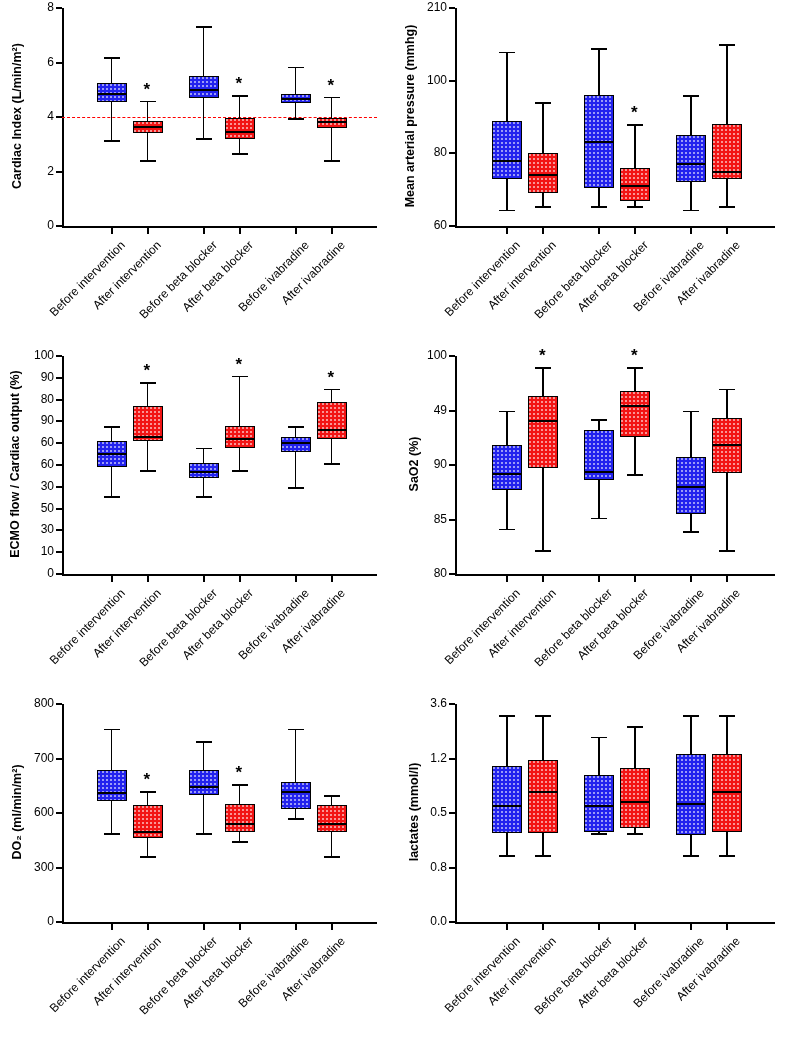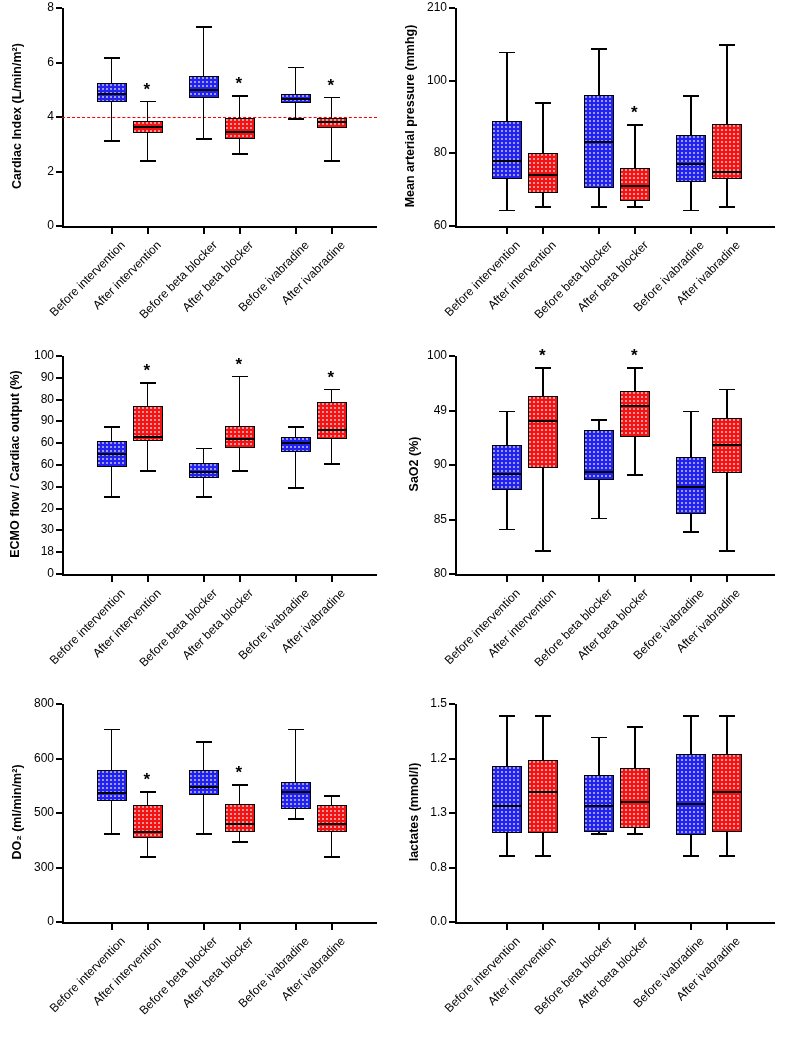--- a/index.html
+++ b/index.html
@@ -186,25 +186,25 @@
       <div class="median" style="left: 317px; top: 170.5px; width: 30px;"></div>
       <div class="tick" style="left: 331px; top: 228px; width: 2px; height: 6px;"></div>
       <div class="xlabel" style="left: 226px; top: 238px; width: 112px;">After ivabradine</div>
     </div>
   <div class="panel" id="p2">
       <div class="axis-line" style="left: 62px; top: 10px; width: 2px; height: 220px;"></div>
       <div class="axis-line" style="left: 62px; top: 228px; width: 315px; height: 2px;"></div>
       <div class="tick" style="left: 56px; top: 227px;"></div>
       <div class="ticklabel" style="left: 14px; top: 220px; width: 40px;">0</div>
       <div class="tick" style="left: 56px; top: 205.2px;"></div>
-      <div class="ticklabel" style="left: 14px; top: 198.2px; width: 40px;">18</div>
+      <div class="ticklabel" style="left: 14px; top: 198.2px; width: 40px;">10</div>
       <div class="tick" style="left: 56px; top: 183.4px;"></div>
       <div class="ticklabel" style="left: 14px; top: 176.4px; width: 40px;">30</div>
       <div class="tick" style="left: 56px; top: 161.6px;"></div>
-      <div class="ticklabel" style="left: 14px; top: 154.6px; width: 40px;">20</div>
+      <div class="ticklabel" style="left: 14px; top: 154.6px; width: 40px;">50</div>
       <div class="tick" style="left: 56px; top: 139.8px;"></div>
       <div class="ticklabel" style="left: 14px; top: 132.8px; width: 40px;">30</div>
       <div class="tick" style="left: 56px; top: 118px;"></div>
       <div class="ticklabel" style="left: 14px; top: 111px; width: 40px;">60</div>
       <div class="tick" style="left: 56px; top: 96.2px;"></div>
       <div class="ticklabel" style="left: 14px; top: 89.2px; width: 40px;">60</div>
       <div class="tick" style="left: 56px; top: 74.4px;"></div>
       <div class="ticklabel" style="left: 14px; top: 67.4px; width: 40px;">90</div>
       <div class="tick" style="left: 56px; top: 52.6px;"></div>
       <div class="ticklabel" style="left: 14px; top: 45.6px; width: 40px;">80</div>
@@ -331,23 +331,23 @@
       <div class="xlabel" style="left: 226px; top: 240px; width: 112px;">After ivabradine</div>
     </div>
   <div class="panel" id="p4">
       <div class="axis-line" style="left: 62px; top: 12px; width: 2px; height: 220px;"></div>
       <div class="axis-line" style="left: 62px; top: 230px; width: 315px; height: 2px;"></div>
       <div class="tick" style="left: 56px; top: 229px;"></div>
       <div class="ticklabel" style="left: 14px; top: 222px; width: 40px;">0</div>
       <div class="tick" style="left: 56px; top: 174.5px;"></div>
       <div class="ticklabel" style="left: 14px; top: 167.5px; width: 40px;">300</div>
       <div class="tick" style="left: 56px; top: 120px;"></div>
-      <div class="ticklabel" style="left: 14px; top: 113px; width: 40px;">500</div>
+      <div class="ticklabel" style="left: 14px; top: 113px; width: 40px;">600</div>
       <div class="tick" style="left: 56px; top: 65.5px;"></div>
-      <div class="ticklabel" style="left: 14px; top: 58.5px; width: 40px;">600</div>
+      <div class="ticklabel" style="left: 14px; top: 58.5px; width: 40px;">700</div>
       <div class="tick" style="left: 56px; top: 11px;"></div>
       <div class="ticklabel" style="left: 14px; top: 4px; width: 40px;">800</div>
       <div class="ylabel" style="left: -97px; top: 113px; width: 228px; transform: rotate(-90deg);">DO₂ (ml/min/m²)</div>
       <div class="whisker" style="left: 110.7px; top: 36.525px; height: 41.965px;"></div>
       <div class="whisker" style="left: 110.7px; top: 109.283px; height: 33.5175px;"></div>
       <div class="cap" style="left: 103.5px; top: 36.525px; width: 16px;"></div>
       <div class="cap" style="left: 103.5px; top: 141px; width: 16px;"></div>
       <div class="box blue" style="left: 96.5px; top: 78.49px; width: 30px; height: 30.7925px;"></div>
       <div class="median" style="left: 96.5px; top: 100.107px; width: 30px;"></div>
       <div class="tick" style="left: 110.5px; top: 232px; width: 2px; height: 6px;"></div>
@@ -396,25 +396,25 @@
       <div class="xlabel" style="left: 225.5px; top: 242px; width: 112px;">After ivabradine</div>
     </div>
   <div class="panel" id="p5">
       <div class="axis-line" style="left: 60px; top: 12px; width: 2px; height: 220px;"></div>
       <div class="axis-line" style="left: 60px; top: 230px; width: 320px; height: 2px;"></div>
       <div class="tick" style="left: 54px; top: 229px;"></div>
       <div class="ticklabel" style="left: 12px; top: 222px; width: 40px;">0.0</div>
       <div class="tick" style="left: 54px; top: 174.5px;"></div>
       <div class="ticklabel" style="left: 12px; top: 167.5px; width: 40px;">0.8</div>
       <div class="tick" style="left: 54px; top: 120px;"></div>
-      <div class="ticklabel" style="left: 12px; top: 113px; width: 40px;">1.3</div>
+      <div class="ticklabel" style="left: 12px; top: 113px; width: 40px;">0.5</div>
       <div class="tick" style="left: 54px; top: 65.5px;"></div>
       <div class="ticklabel" style="left: 12px; top: 58.5px; width: 40px;">1.2</div>
       <div class="tick" style="left: 54px; top: 11px;"></div>
-      <div class="ticklabel" style="left: 12px; top: 4px; width: 40px;">1.5</div>
+      <div class="ticklabel" style="left: 12px; top: 4px; width: 40px;">3.6</div>
       <div class="ylabel" style="left: -95px; top: 113px; width: 228px; transform: rotate(-90deg);">lactates (mmol/l)</div>
       <div class="whisker" style="left: 111.2px; top: 22.9px; height: 51.23px;"></div>
       <div class="whisker" style="left: 111.2px; top: 140.62px; height: 23.98px;"></div>
       <div class="cap" style="left: 104px; top: 22.9px; width: 16px;"></div>
       <div class="cap" style="left: 104px; top: 162.8px; width: 16px;"></div>
       <div class="box blue" style="left: 97px; top: 74.13px; width: 30px; height: 66.49px;"></div>
       <div class="median" style="left: 97px; top: 113.46px; width: 30px;"></div>
       <div class="tick" style="left: 111px; top: 232px; width: 2px; height: 6px;"></div>
       <div class="xlabel" style="left: 6px; top: 242px; width: 112px;">Before intervention</div>
       <div class="whisker" style="left: 147.2px; top: 22.9px; height: 44.69px;"></div>

